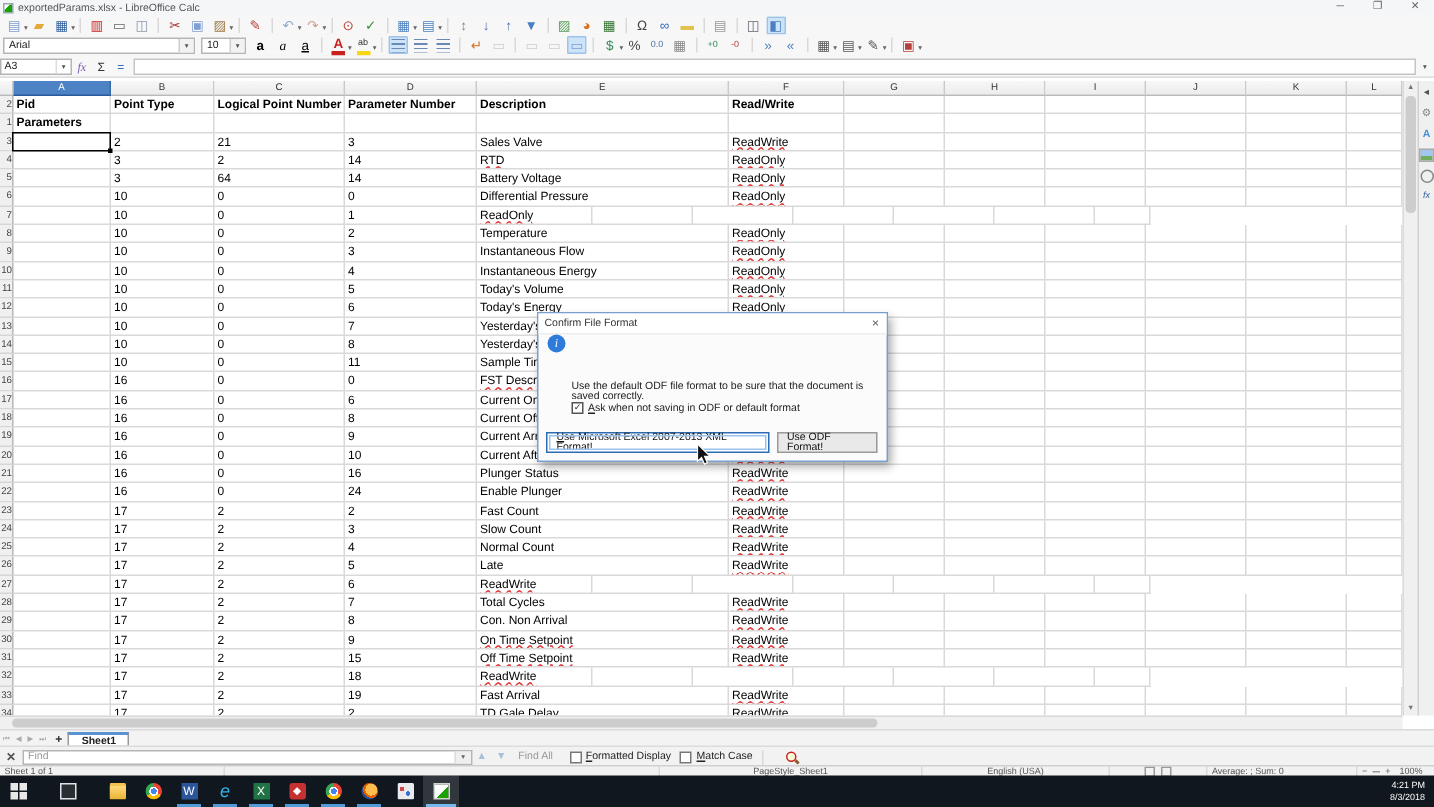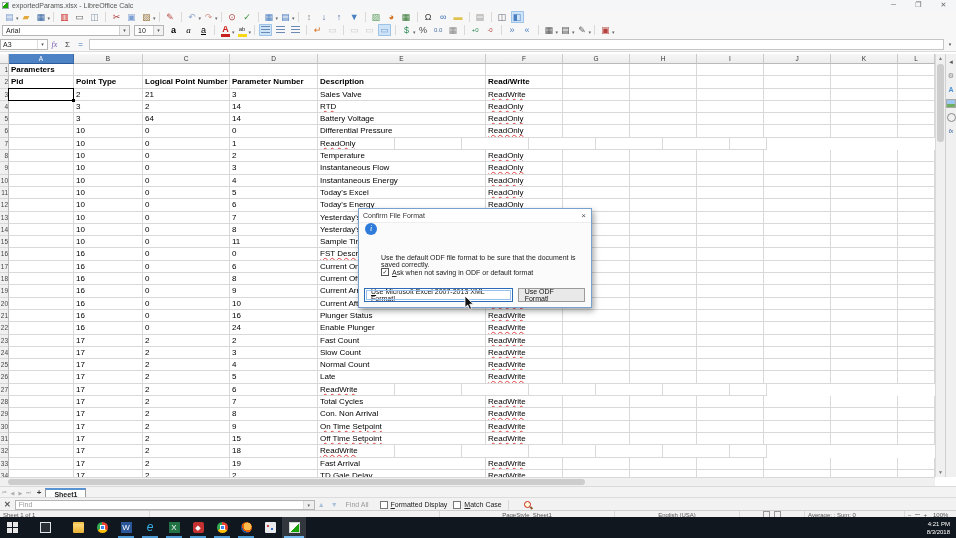--- a/index.html
+++ b/index.html
@@ -372,49 +372,49 @@
       <div class="chead" style="width: 67px;">H</div>
       <div class="chead" style="width: 67px;">I</div>
       <div class="chead" style="width: 67px;">J</div>
       <div class="chead" style="width: 67px;">K</div>
       <div class="chead" style="width: 37px;">L</div>
     </div>
 
   <div id="gridrows">
 
   <div class="grow hdr">
+        <div class="gut">2</div>
+        <div class="gcell" style="width: 65px;"><span>Pid</span></div>
+        <div class="gcell" style="width: 69px;"><span>Point Type</span></div>
+        <div class="gcell" style="width: 87px;"><span>Logical Point Number</span></div>
+        <div class="gcell" style="width: 88px;"><span>Parameter Number</span></div>
+        <div class="gcell" style="width: 168px;"><span>Description</span></div>
+        <div class="gcell" style="width: 77px;"><span>Read/Write</span></div>
+        <div class="gcell" style="width: 67px;"></div>
+        <div class="gcell" style="width: 67px;"></div>
+        <div class="gcell" style="width: 67px;"></div>
+        <div class="gcell" style="width: 67px;"></div>
+        <div class="gcell" style="width: 67px;"></div>
+        <div class="gcell" style="width: 37px;"></div>
+      </div>
+      <div class="grow hdr">
         <div class="gut">1</div>
         <div class="gcell" style="width: 65px;"><span>Parameters</span></div>
         <div class="gcell" style="width: 69px;"></div>
         <div class="gcell" style="width: 87px;"></div>
         <div class="gcell" style="width: 88px;"></div>
         <div class="gcell" style="width: 168px;"></div>
         <div class="gcell" style="width: 77px;"></div>
         <div class="gcell" style="width: 67px;"></div>
         <div class="gcell" style="width: 67px;"></div>
         <div class="gcell" style="width: 67px;"></div>
         <div class="gcell" style="width: 67px;"></div>
         <div class="gcell" style="width: 67px;"></div>
         <div class="gcell" style="width: 37px;"></div>
       </div>
-      <div class="grow hdr">
-        <div class="gut">2</div>
-        <div class="gcell" style="width: 65px;"><span>Pid</span></div>
-        <div class="gcell" style="width: 69px;"><span>Point Type</span></div>
-        <div class="gcell" style="width: 87px;"><span>Logical Point Number</span></div>
-        <div class="gcell" style="width: 88px;"><span>Parameter Number</span></div>
-        <div class="gcell" style="width: 168px;"><span>Description</span></div>
-        <div class="gcell" style="width: 77px;"><span>Read/Write</span></div>
-        <div class="gcell" style="width: 67px;"></div>
-        <div class="gcell" style="width: 67px;"></div>
-        <div class="gcell" style="width: 67px;"></div>
-        <div class="gcell" style="width: 67px;"></div>
-        <div class="gcell" style="width: 67px;"></div>
-        <div class="gcell" style="width: 37px;"></div>
-      </div>
       <div class="grow">
         <div class="gut">3</div>
         <div class="gcell" style="width: 65px;"></div>
         <div class="gcell" style="width: 69px;"><span>2</span></div>
         <div class="gcell" style="width: 87px;"><span>21</span></div>
         <div class="gcell" style="width: 88px;"><span>3</span></div>
         <div class="gcell" style="width: 168px;"><span>Sales Valve</span></div>
         <div class="gcell" style="width: 77px;"><span class="sq">ReadWrite</span></div>
         <div class="gcell" style="width: 67px;"></div>
         <div class="gcell" style="width: 67px;"></div>
@@ -526,21 +526,21 @@
         <div class="gcell" style="width: 67px;"></div>
         <div class="gcell" style="width: 67px;"></div>
         <div class="gcell" style="width: 37px;"></div>
       </div>
       <div class="grow">
         <div class="gut">11</div>
         <div class="gcell" style="width: 65px;"></div>
         <div class="gcell" style="width: 69px;"><span>10</span></div>
         <div class="gcell" style="width: 87px;"><span>0</span></div>
         <div class="gcell" style="width: 88px;"><span>5</span></div>
-        <div class="gcell" style="width: 168px;"><span>Today's Excel</span></div>
+        <div class="gcell" style="width: 168px;"><span>Today's Volume</span></div>
         <div class="gcell" style="width: 77px;"><span class="sq">ReadOnly</span></div>
         <div class="gcell" style="width: 67px;"></div>
         <div class="gcell" style="width: 67px;"></div>
         <div class="gcell" style="width: 67px;"></div>
         <div class="gcell" style="width: 67px;"></div>
         <div class="gcell" style="width: 67px;"></div>
         <div class="gcell" style="width: 37px;"></div>
       </div>
       <div class="grow">
         <div class="gut">12</div>

